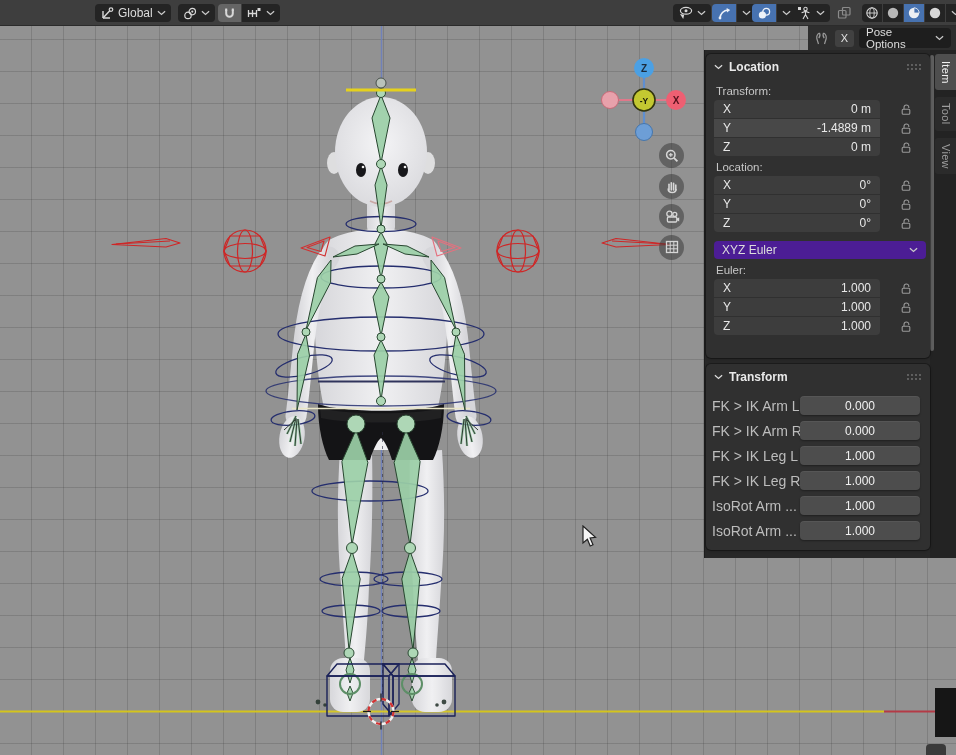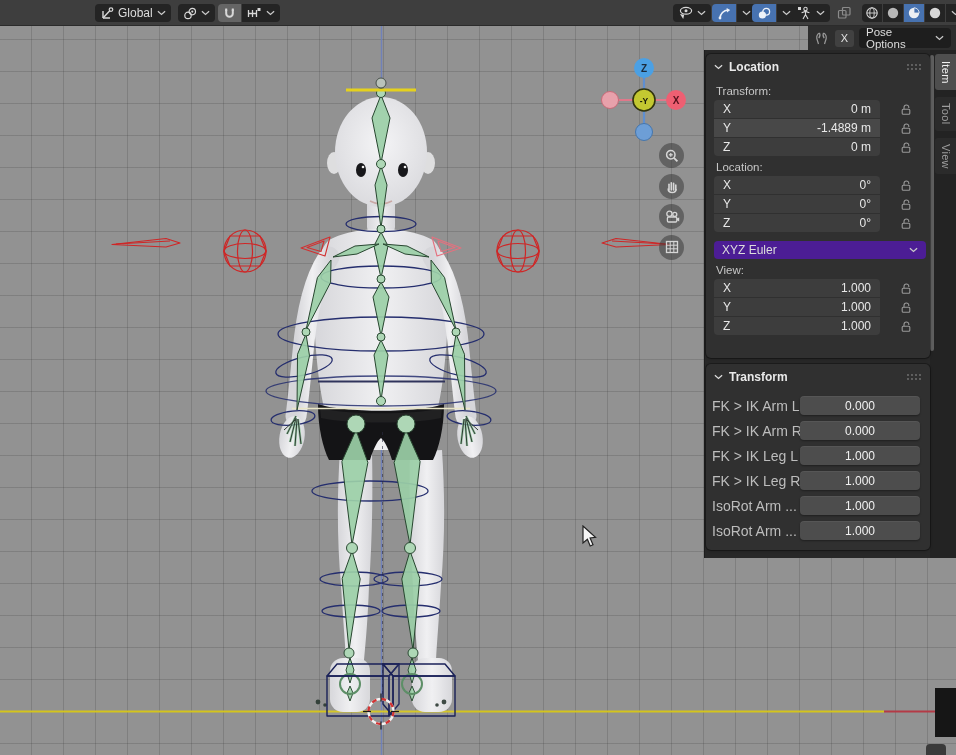--- a/index.html
+++ b/index.html
@@ -589,21 +589,21 @@
       </div>
     </div>
 
     <div class="euler">
       <span>XYZ Euler</span>
       <svg class="chev">
           <use href="#sym-chev"></use>
         </svg>
     </div>
 
-    <div class="seclabel">View:</div>
+    <div class="seclabel">Euler:</div>
     <div class="trio">
       <div class="trow">
         <div class="field">
           <span>X</span>
           <span class="val">1.000</span>
         </div>
         <svg class="lock">
             <use href="#sym-lock"></use>
           </svg>
       </div>

